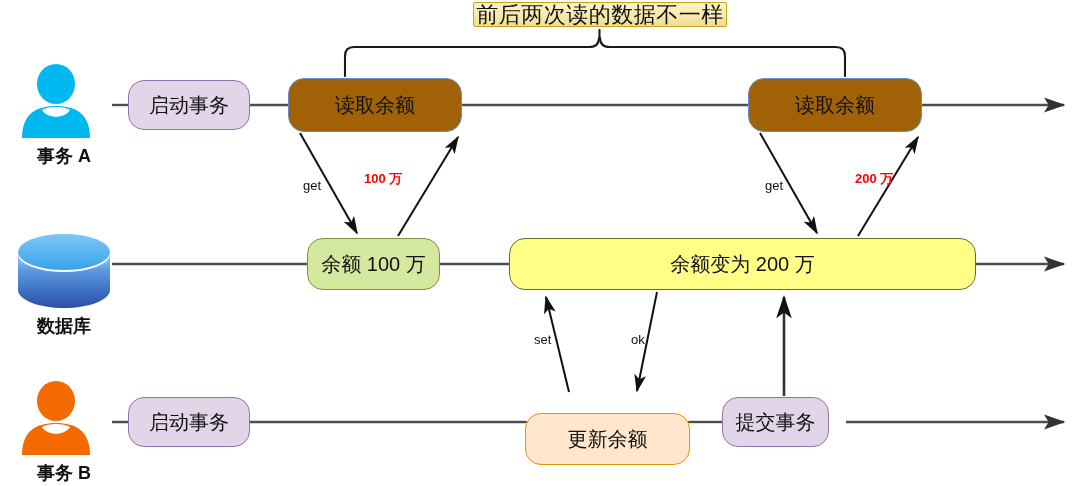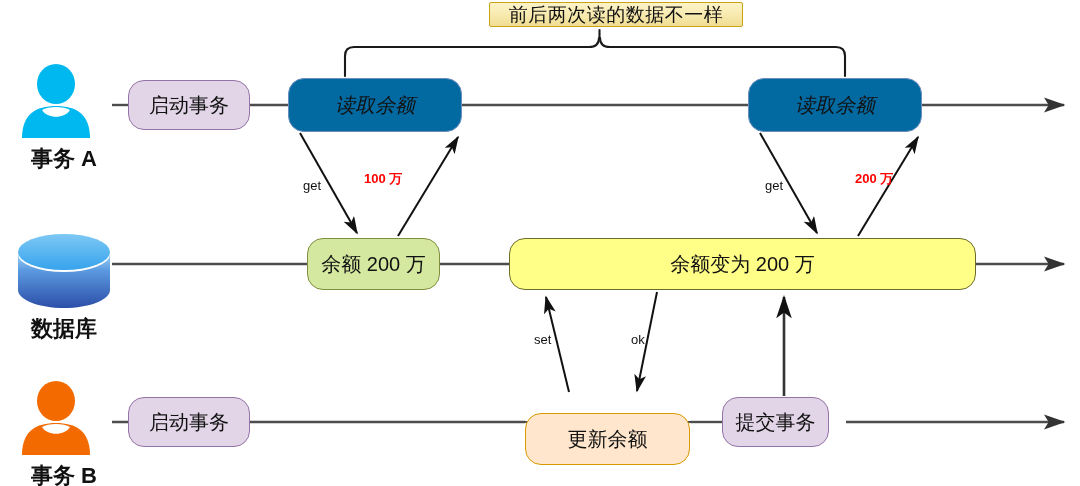--- a/index.html
+++ b/index.html
@@ -5,36 +5,36 @@
   html,body{margin:0;padding:0;background:#ffffff;}
   body{width:1080px;height:486px;position:relative;overflow:hidden;
        font-family:"Liberation Sans","DejaVu Sans",sans-serif;}
   #stage{position:absolute;left:0;top:0;width:1080px;height:486px;}
   svg#layer{position:absolute;left:0;top:0;width:1080px;height:486px;}
 
   .node{position:absolute;display:flex;align-items:center;justify-content:center;
         box-sizing:border-box;border-radius:16px;border:1px solid #808080;
         font-size:20px;color:#111;white-space:nowrap;}
   .purple{background:#e1d5e7;border-color:#9673a6;}
-  .blue{background:#0369a1;border-color:#6c8ebf;font-style:italic;}
+  .blue{background:#a16207;border-color:#6c8ebf;}
   .green{background:#d5e8a0;border-color:#7f8f3f;}
   .yellow{background:#ffff88;border-color:#6b6b2a;}
   .orange{background:#ffe6cc;border-color:#d79b00;}
 
   .banner{position:absolute;box-sizing:border-box;
           border:1px solid #c8a415;border-radius:2px;
           background:linear-gradient(180deg,#fdf3c8 0%,#f7e9ad 55%,#f0dd93 100%);
-          font-size:19px;color:#111;display:flex;align-items:center;justify-content:center;
-          letter-spacing:0.5px;margin-left:16px;}
+          font-size:22px;color:#111;display:flex;align-items:center;justify-content:center;
+          letter-spacing:0.5px;}
 
   .lbl{position:absolute;font-size:13px;color:#111;white-space:nowrap;}
   .lbl.red{color:#ff0000;font-weight:bold;}
   .lbl.bold{font-weight:normal;}
 
-  .actor-label{position:absolute;font-size:22px;color:#111;font-weight:bold;
+  .actor-label{position:absolute;font-size:18px;color:#111;font-weight:bold;
                text-align:center;white-space:nowrap;}
 </style>
 </head>
 <body>
 
 <div id="stage">
 
   <svg id="layer" viewBox="0 0 1080 486" xmlns="http://www.w3.org/2000/svg">
     <defs>
       <marker id="arrow" markerWidth="10" markerHeight="10" refX="8.4" refY="3.2" orient="auto" markerUnits="strokeWidth">
@@ -130,21 +130,21 @@
   <div class="actor-label" style="left:12px;top:144px;width:104px;">事务 A</div>
   <div class="actor-label" style="left:12px;top:314px;width:104px;">数据库</div>
   <div class="actor-label" style="left:12px;top:461px;width:104px;">事务 B</div>
 
   <div class="node purple" style="left:128px;top:80px;width:122px;height:50px;">启动事务</div>
 
   <div class="node blue" style="left:288px;top:78px;width:174px;height:54px;">读取余额</div>
 
   <div class="node blue" style="left:748px;top:78px;width:174px;height:54px;">读取余额</div>
 
-  <div class="node green" style="left:307px;top:238px;width:133px;height:52px;">余额 200 万</div>
+  <div class="node green" style="left:307px;top:238px;width:133px;height:52px;">余额 100 万</div>
 
   <div class="node yellow" style="left:509px;top:238px;width:467px;height:52px;">余额变为 200 万</div>
 
   <div class="node purple" style="left:128px;top:397px;width:122px;height:50px;">启动事务</div>
 
   <div class="node orange" style="left:525px;top:413px;width:165px;height:52px;">更新余额</div>
 
   <div class="node purple" style="left:722px;top:397px;width:107px;height:50px;">提交事务</div>
 
   <div class="lbl" style="left:303px;top:178px;">get</div>

